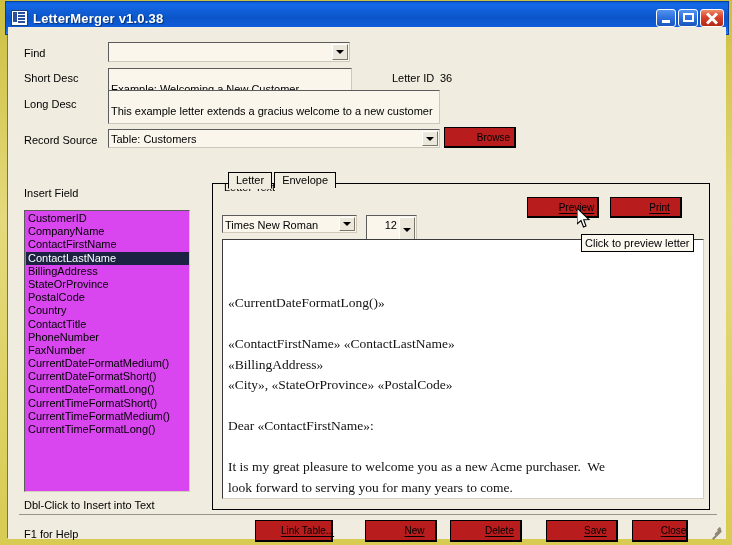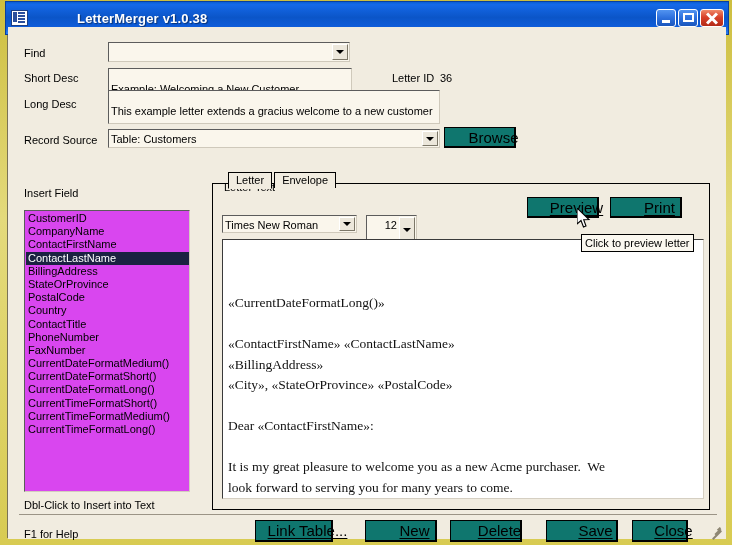--- a/index.html
+++ b/index.html
@@ -41,21 +41,20 @@
     position: absolute;
     left: -3px; top: -4px;
     width: 724px;
     height: 34px;
     box-sizing: border-box;
     background: linear-gradient(180deg,#0a5fd4 0%, #1569e8 8%, #0b55c8 48%, #0f5ddb 80%, #2a7ef2 100%);
     border: 1px solid #0a3f9e;
     display: flex;
     align-items: center;
     padding: 0 2px 0 5px;
-    gap: 44px;
   }
   #app-icon {
     width: 15px; height: 14px;
     background: #ffffff;
     border: 1px solid #1b3f86;
     margin-right: 5px;
     position: relative;
     flex: none;
   }
   #app-icon::before {
@@ -183,25 +182,25 @@
   }
   .combo-arrow .tri {
     width: 0; height: 0;
     border-left: 4px solid transparent;
     border-right: 4px solid transparent;
     border-top: 4px solid #000000;
   }
   .btn {
     position: absolute;
     box-sizing: border-box;
-    background: #0f766e;
+    background: #b91c1c;
     border: 1px solid #000000;
     border-right-width: 2px;
     border-bottom-width: 2px;
-    font-size: 15px;
+    font-size: 10px;
     display: flex;
     align-items: center;
     justify-content: center;
     color: #000;
     white-space: nowrap;
     padding-left: 28px;
   }
 
   
   #insert-field-list {

